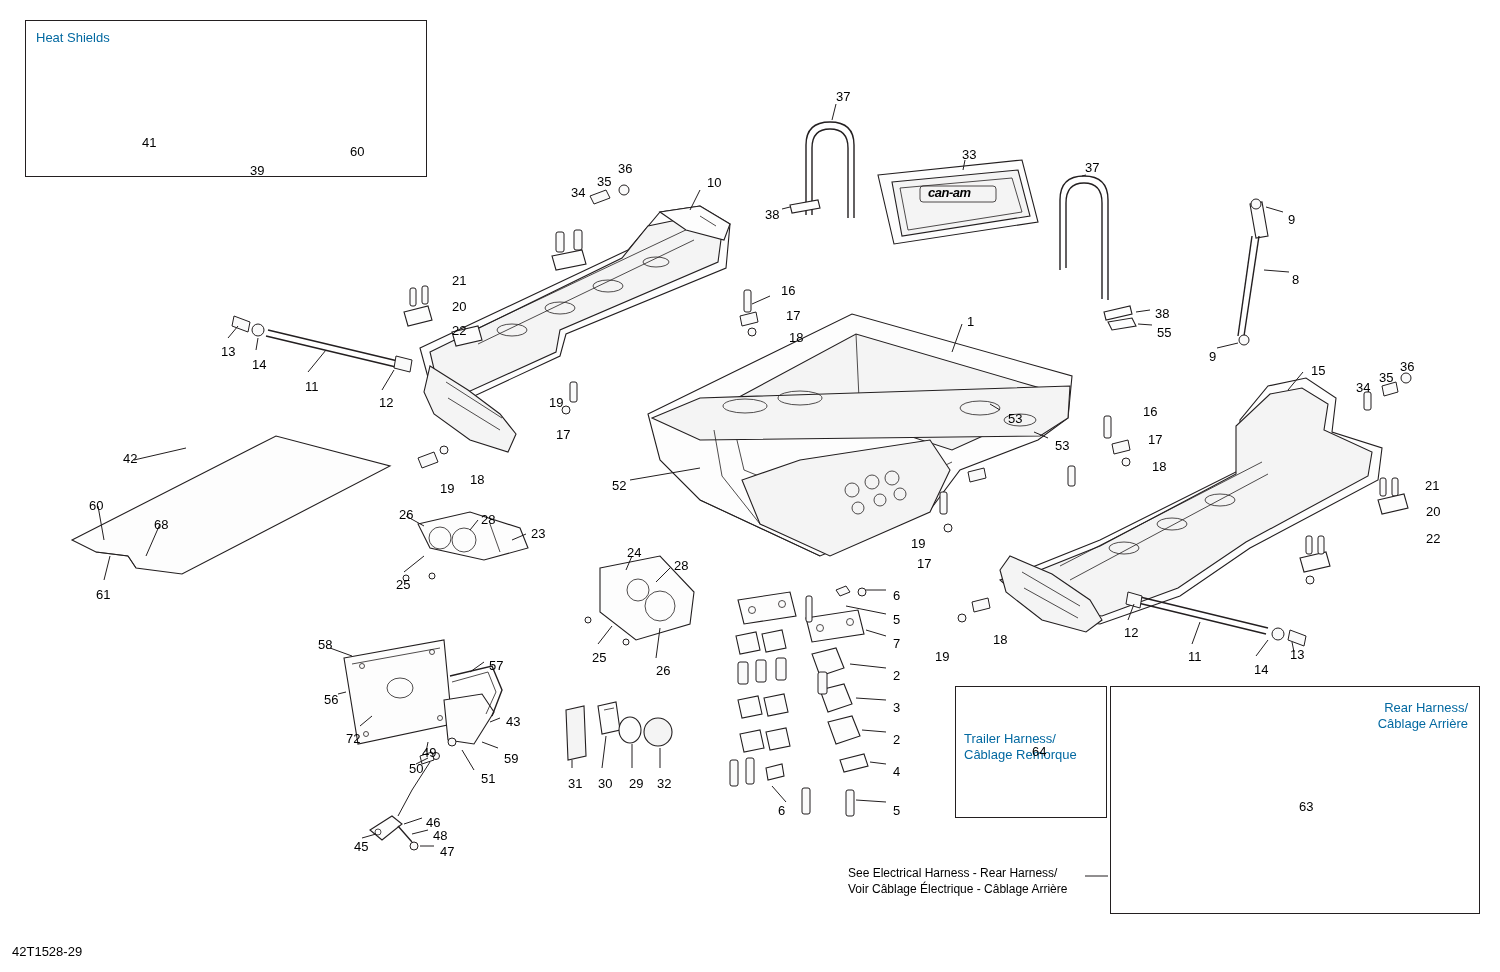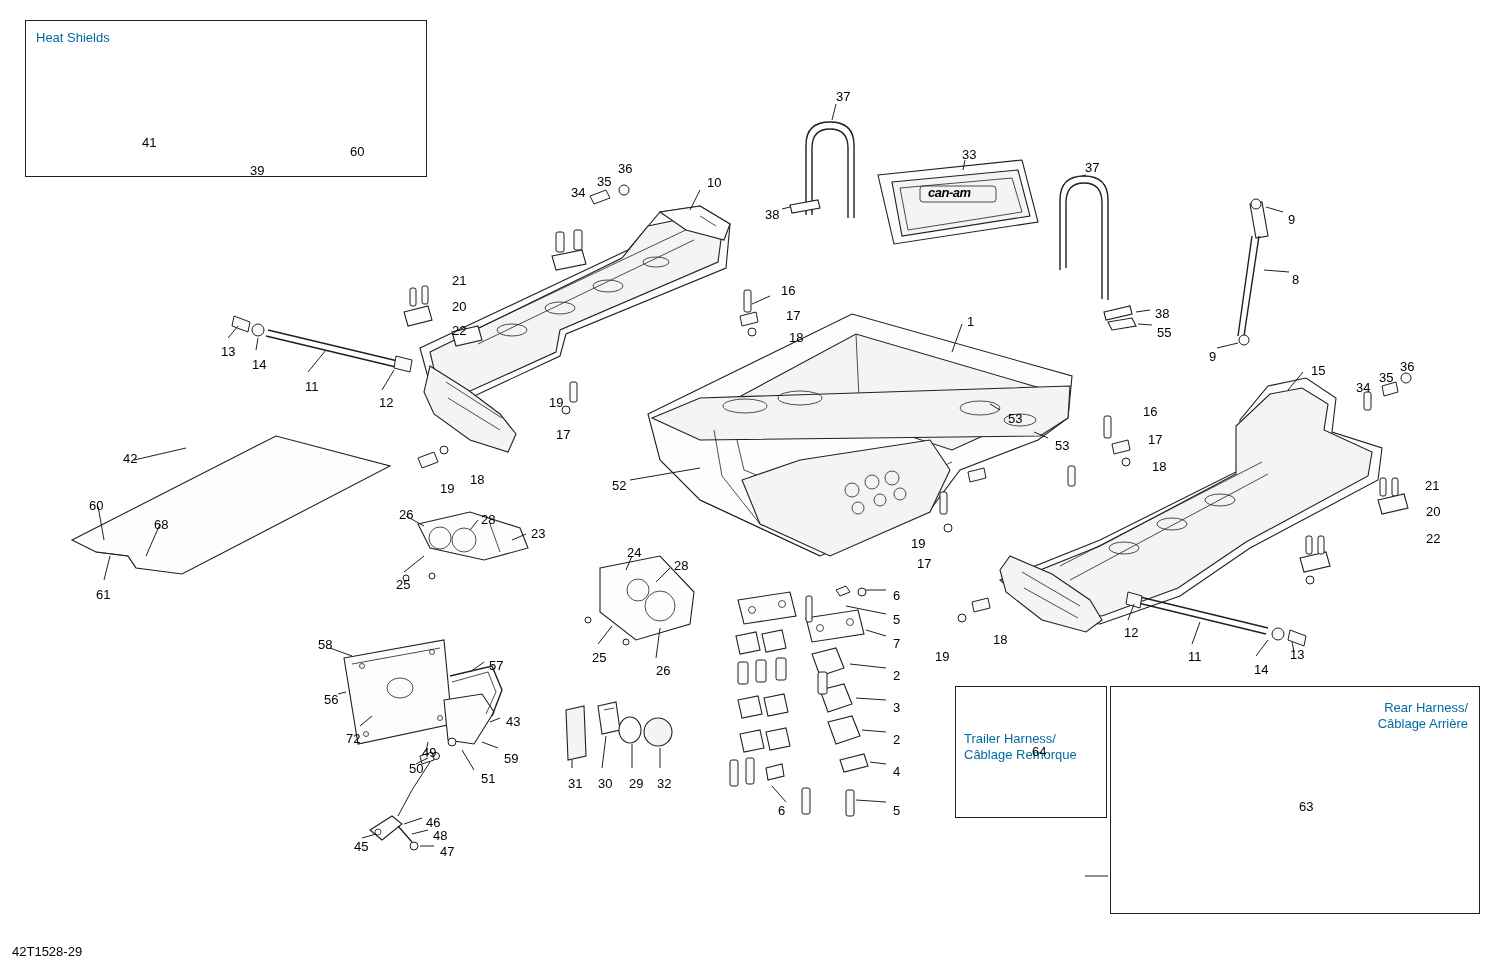--- a/index.html
+++ b/index.html
@@ -359,20 +359,22 @@
   <div class="boxtitle" style="left:36px;top:30px;">Heat Shields</div>
 
   <div class="box" style="left:955px;top:686px;width:150px;height:130px;"></div>
   <div class="boxtitle" style="left:964px;top:696px;margin-top:35px;">Trailer Harness/
 Câblage Remorque</div>
 
   <div class="box" style="left:1110px;top:686px;width:368px;height:226px;"></div>
   <div class="boxtitle" style="left:1364px;top:700px;text-align:right;width:104px;">Rear Harness/
 Câblage Arrière</div>
 
+  <div class="cap" style="left:848px;top:866px;">See Electrical Harness - Rear Harness/
+Voir Câblage Électrique - Câblage Arrière</div>
 
   <div class="lbl" style="left:928px;top:186px;font-size:13px;font-style:italic;font-weight:bold;letter-spacing:-0.5px;">can-am</div>
 
   <div class="code">42T1528-29</div>
 
   <div id="callouts">
       <div class="lbl" style="left: 142px; top: 136px;">41</div>
       <div class="lbl" style="left: 250px; top: 152px; margin-top: 12px;">39</div>
       <div class="lbl" style="left: 350px; top: 145px;">60</div>
       <div class="lbl" style="left: 836px; top: 90px;">37</div>

